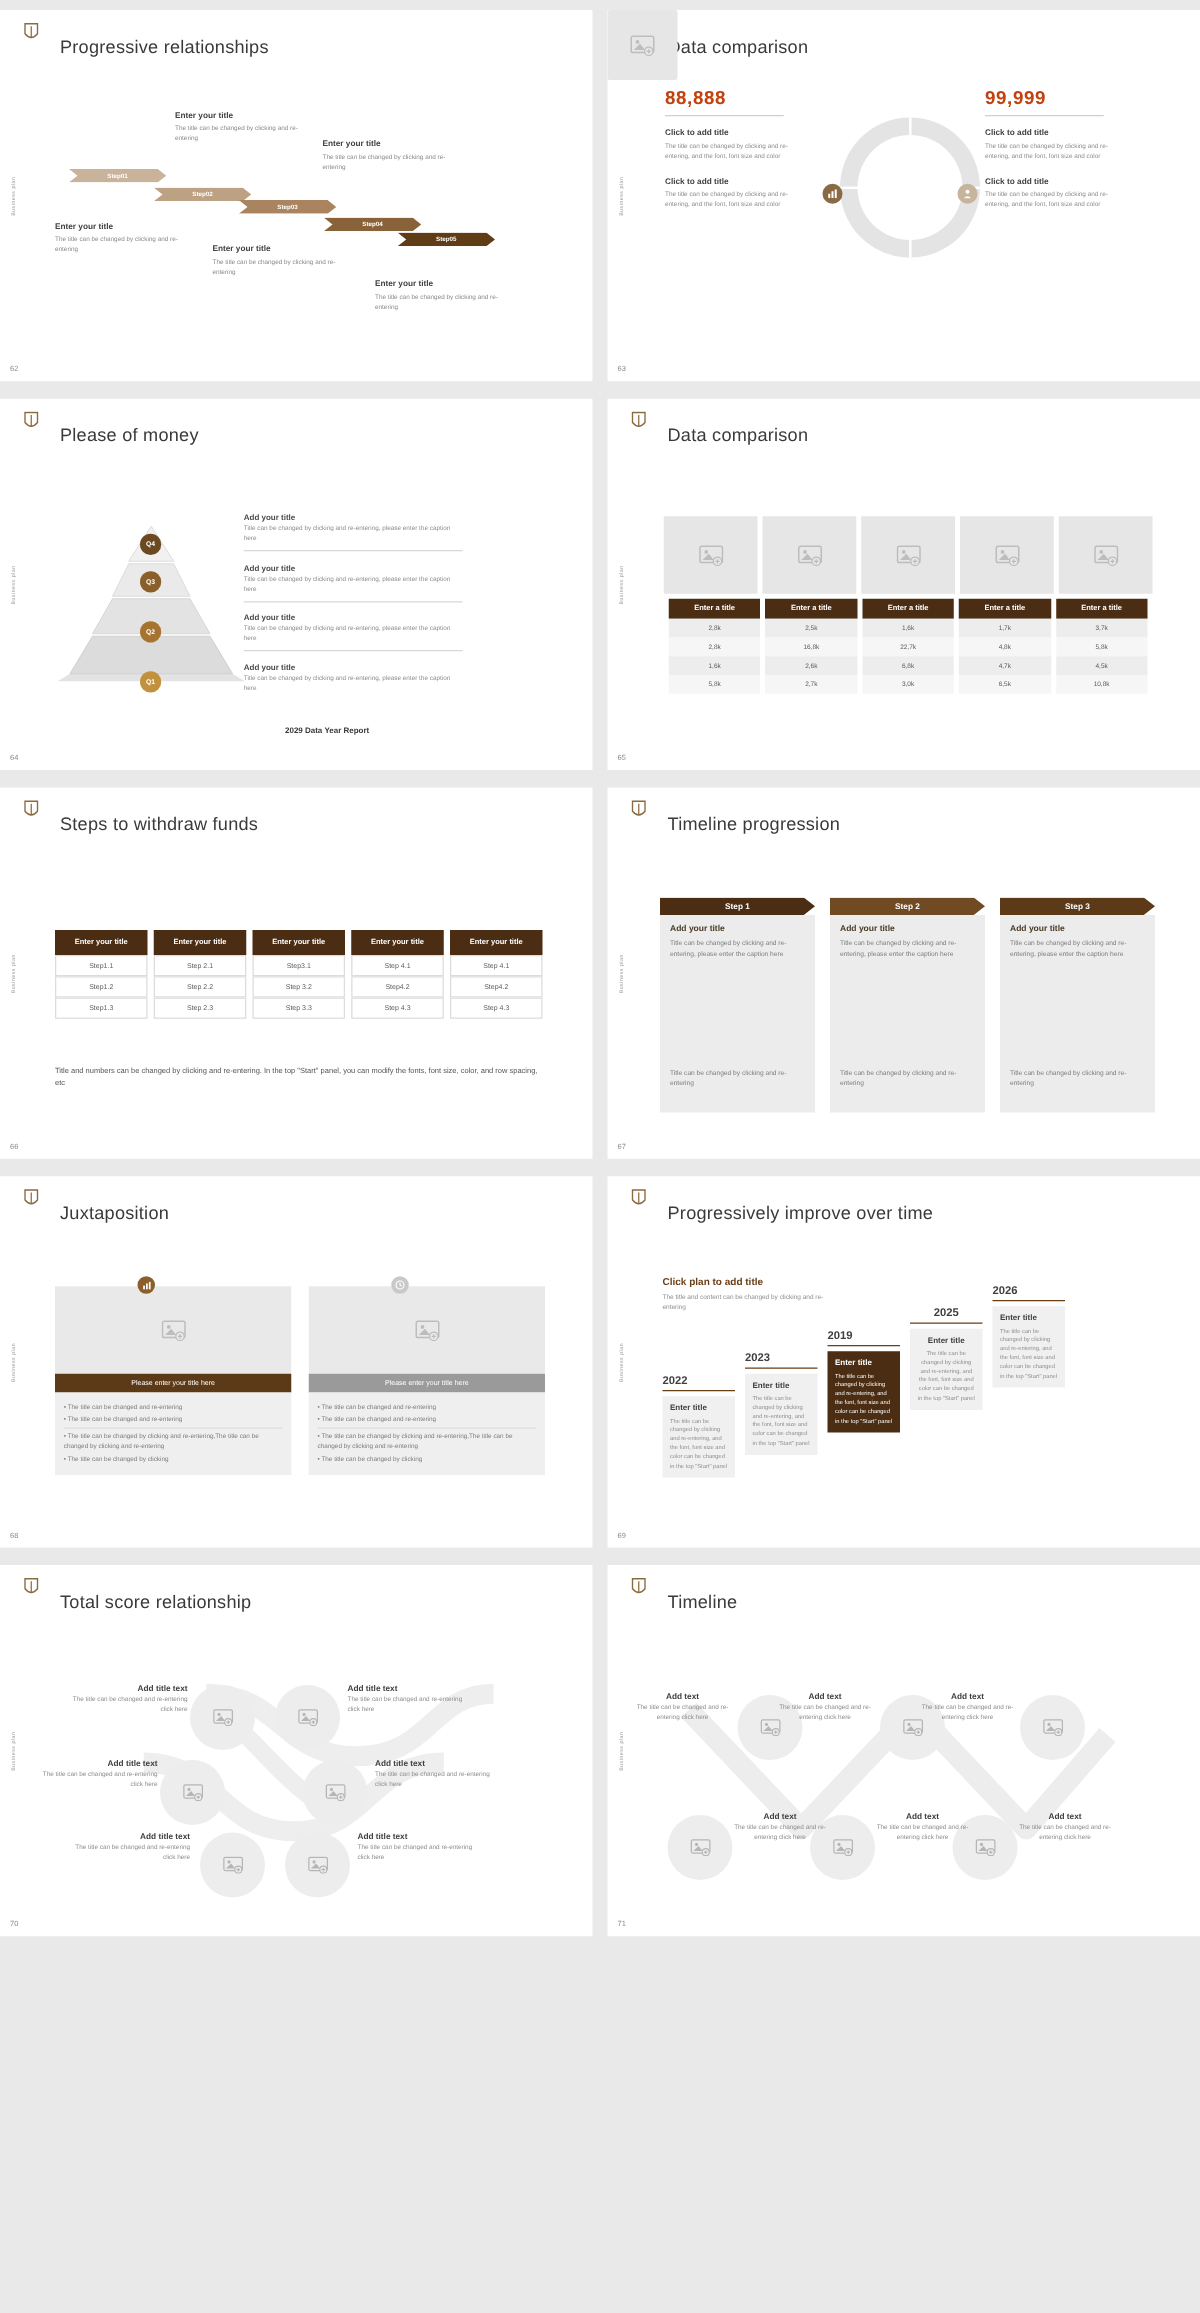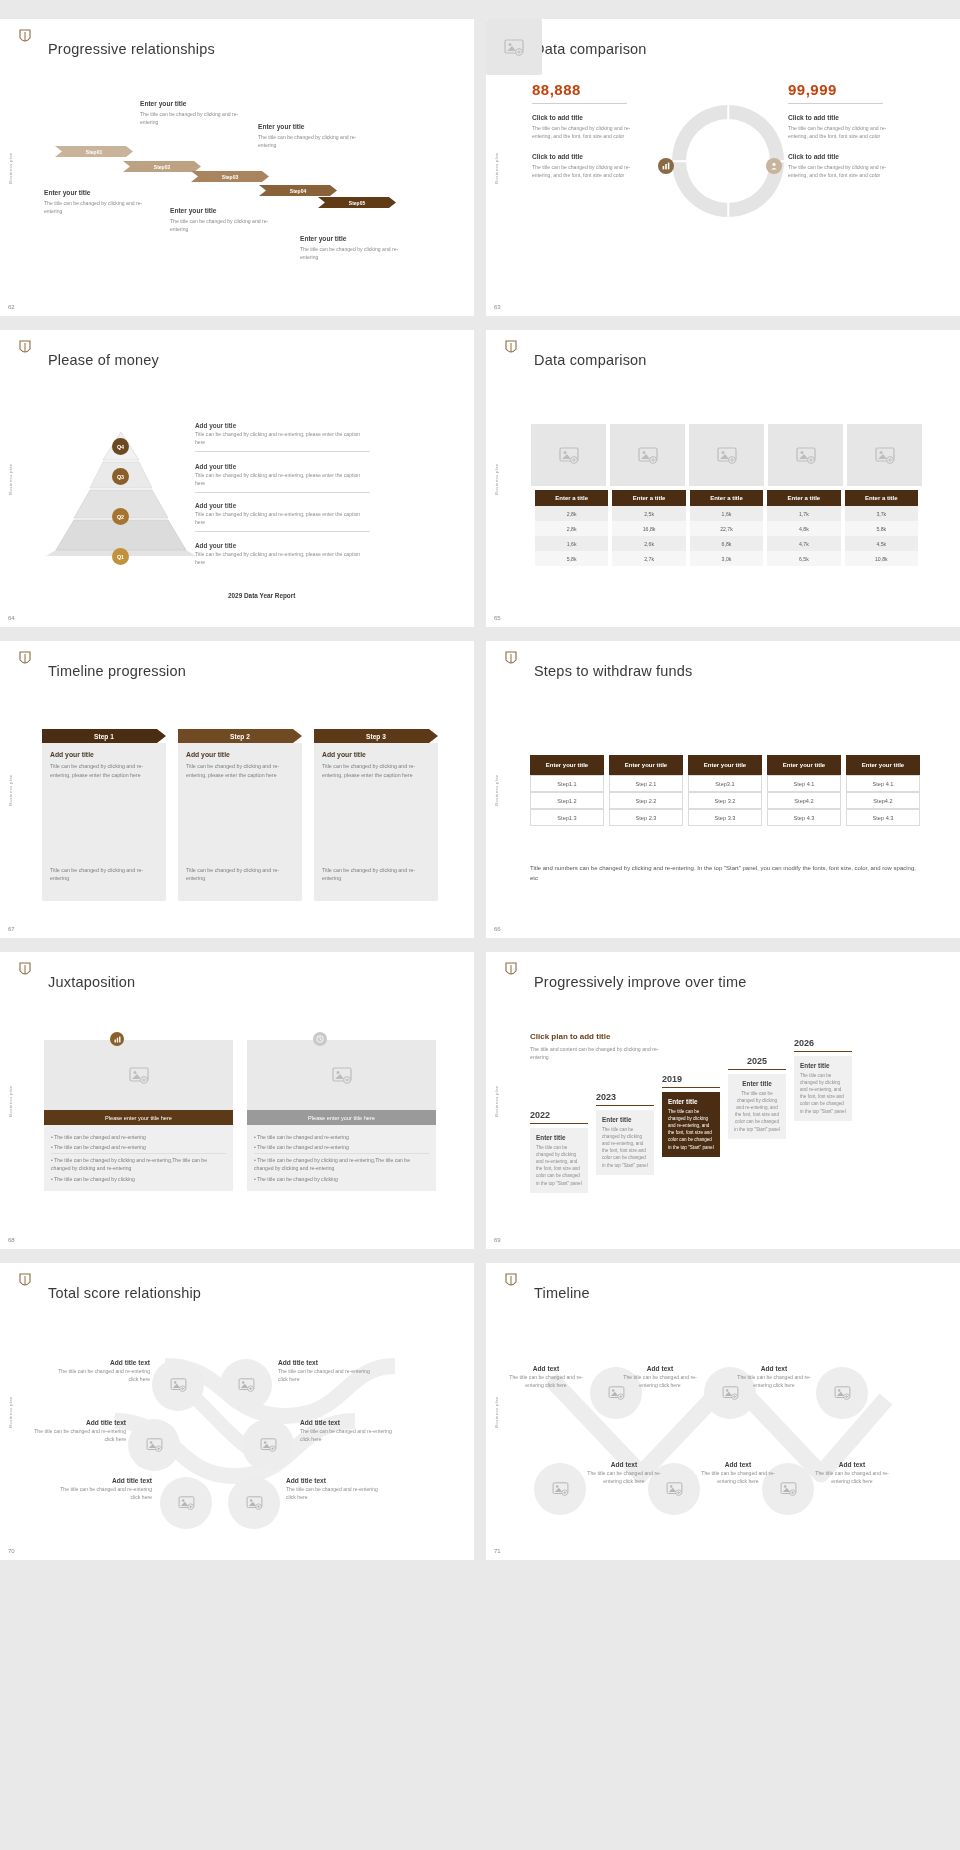--- a/index.html
+++ b/index.html
@@ -7,21 +7,21 @@
   body {
     width: 960px;
     background: #e9e9e9;
     font-family: "Liberation Sans", sans-serif;
     color: #333;
   }
   .grid {
     display: grid;
     grid-template-columns: 1fr 1fr;
     gap: 14px 12px;
-    padding: 19px 0 6px 0;
+    padding: 8px 0 6px 0;
   }
   .slide {
     position: relative;
     background: #fff;
     height: 297px;
     overflow: hidden;
   }
   .slide-inner {
     position: absolute;
     inset: 0;
@@ -432,66 +432,20 @@
   </div>
 
   <div class="slide">
     <div class="logo">
       <svg viewBox="0 0 14 16" width="14" height="16">
           <path d="M2 1 L12 1 L12 9 Q7 15 2 9 Z" fill="none" stroke="#8c6a3f" stroke-width="1.1"></path>
           <path d="M7 3 L7 12" stroke="#8c6a3f" stroke-width="1"></path>
         </svg>
     </div>
     <div class="vtext">Business plan</div>
-    <div class="pagenum">67</div>
-    <div class="title">Timeline progression</div>
-    <div class="slide-inner">
-      <div style="position:absolute; left:42px; right:36px; top:88px; display:flex; gap:12px;">
-        <div style="flex:1;">
-          <div class="arrow-head" style="background:#4a2d12;">
-            <span>Step 1</span>
-          </div>
-          <div class="card">
-            <div class="h">Add your title</div>
-            <div class="b">Title can be changed by clicking and re-entering, please enter the caption here</div>
-            <div class="b2">Title can be changed by clicking and re-entering</div>
-          </div>
-        </div>
-        <div style="flex:1;">
-          <div class="arrow-head" style="background:#6f4a22;">
-            <span>Step 2</span>
-          </div>
-          <div class="card">
-            <div class="h">Add your title</div>
-            <div class="b">Title can be changed by clicking and re-entering, please enter the caption here</div>
-            <div class="b2">Title can be changed by clicking and re-entering</div>
-          </div>
-        </div>
-        <div style="flex:1;">
-          <div class="arrow-head" style="background:#5c3a18;">
-            <span>Step 3</span>
-          </div>
-          <div class="card">
-            <div class="h">Add your title</div>
-            <div class="b">Title can be changed by clicking and re-entering, please enter the caption here</div>
-            <div class="b2">Title can be changed by clicking and re-entering</div>
-          </div>
-        </div>
-      </div>
-    </div>
-  </div>
-
-  <div class="slide">
-    <div class="logo">
-      <svg viewBox="0 0 14 16" width="14" height="16">
-          <path d="M2 1 L12 1 L12 9 Q7 15 2 9 Z" fill="none" stroke="#8c6a3f" stroke-width="1.1"></path>
-          <path d="M7 3 L7 12" stroke="#8c6a3f" stroke-width="1"></path>
-        </svg>
-    </div>
-    <div class="vtext">Business plan</div>
     <div class="pagenum">66</div>
     <div class="title">Steps to withdraw funds</div>
     <div class="slide-inner">
       <div style="position:absolute; left:44px; right:40px; top:114px; display:flex; gap:5px;">
         <div style="flex:1;">
           <div class="stp-head">Enter your title</div>
           <div class="stp-cell">Step1.1</div>
           <div class="stp-cell">Step1.2</div>
           <div class="stp-cell">Step1.3</div>
         </div>
@@ -514,20 +468,66 @@
           <div class="stp-cell">Step 4.3</div>
         </div>
         <div style="flex:1;">
           <div class="stp-head">Enter your title</div>
           <div class="stp-cell">Step 4.1</div>
           <div class="stp-cell">Step4.2</div>
           <div class="stp-cell">Step 4.3</div>
         </div>
       </div>
       <div class="foot-note" style="position:absolute; left:44px; right:40px; top:222px;">Title and numbers can be changed by clicking and re-entering. In the top "Start" panel, you can modify the fonts, font size, color, and row spacing, etc</div>
+    </div>
+  </div>
+
+  <div class="slide">
+    <div class="logo">
+      <svg viewBox="0 0 14 16" width="14" height="16">
+          <path d="M2 1 L12 1 L12 9 Q7 15 2 9 Z" fill="none" stroke="#8c6a3f" stroke-width="1.1"></path>
+          <path d="M7 3 L7 12" stroke="#8c6a3f" stroke-width="1"></path>
+        </svg>
+    </div>
+    <div class="vtext">Business plan</div>
+    <div class="pagenum">67</div>
+    <div class="title">Timeline progression</div>
+    <div class="slide-inner">
+      <div style="position:absolute; left:42px; right:36px; top:88px; display:flex; gap:12px;">
+        <div style="flex:1;">
+          <div class="arrow-head" style="background:#4a2d12;">
+            <span>Step 1</span>
+          </div>
+          <div class="card">
+            <div class="h">Add your title</div>
+            <div class="b">Title can be changed by clicking and re-entering, please enter the caption here</div>
+            <div class="b2">Title can be changed by clicking and re-entering</div>
+          </div>
+        </div>
+        <div style="flex:1;">
+          <div class="arrow-head" style="background:#6f4a22;">
+            <span>Step 2</span>
+          </div>
+          <div class="card">
+            <div class="h">Add your title</div>
+            <div class="b">Title can be changed by clicking and re-entering, please enter the caption here</div>
+            <div class="b2">Title can be changed by clicking and re-entering</div>
+          </div>
+        </div>
+        <div style="flex:1;">
+          <div class="arrow-head" style="background:#5c3a18;">
+            <span>Step 3</span>
+          </div>
+          <div class="card">
+            <div class="h">Add your title</div>
+            <div class="b">Title can be changed by clicking and re-entering, please enter the caption here</div>
+            <div class="b2">Title can be changed by clicking and re-entering</div>
+          </div>
+        </div>
+      </div>
     </div>
   </div>
 
   <div class="slide">
     <div class="logo">
       <svg viewBox="0 0 14 16" width="14" height="16">
           <path d="M2 1 L12 1 L12 9 Q7 15 2 9 Z" fill="none" stroke="#8c6a3f" stroke-width="1.1"></path>
           <path d="M7 3 L7 12" stroke="#8c6a3f" stroke-width="1"></path>
         </svg>
     </div>

